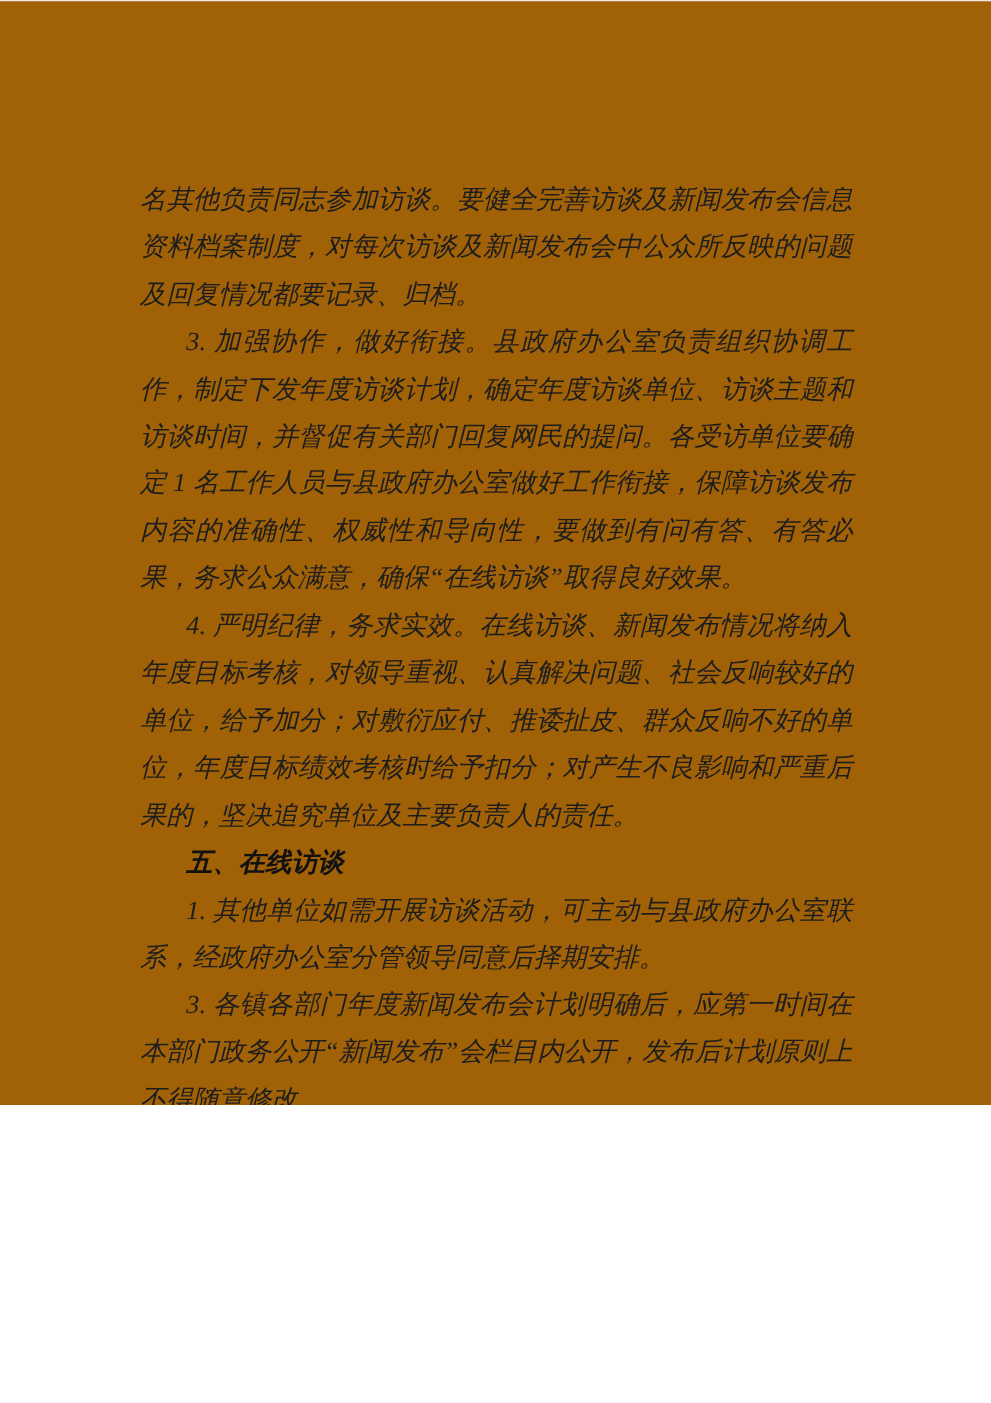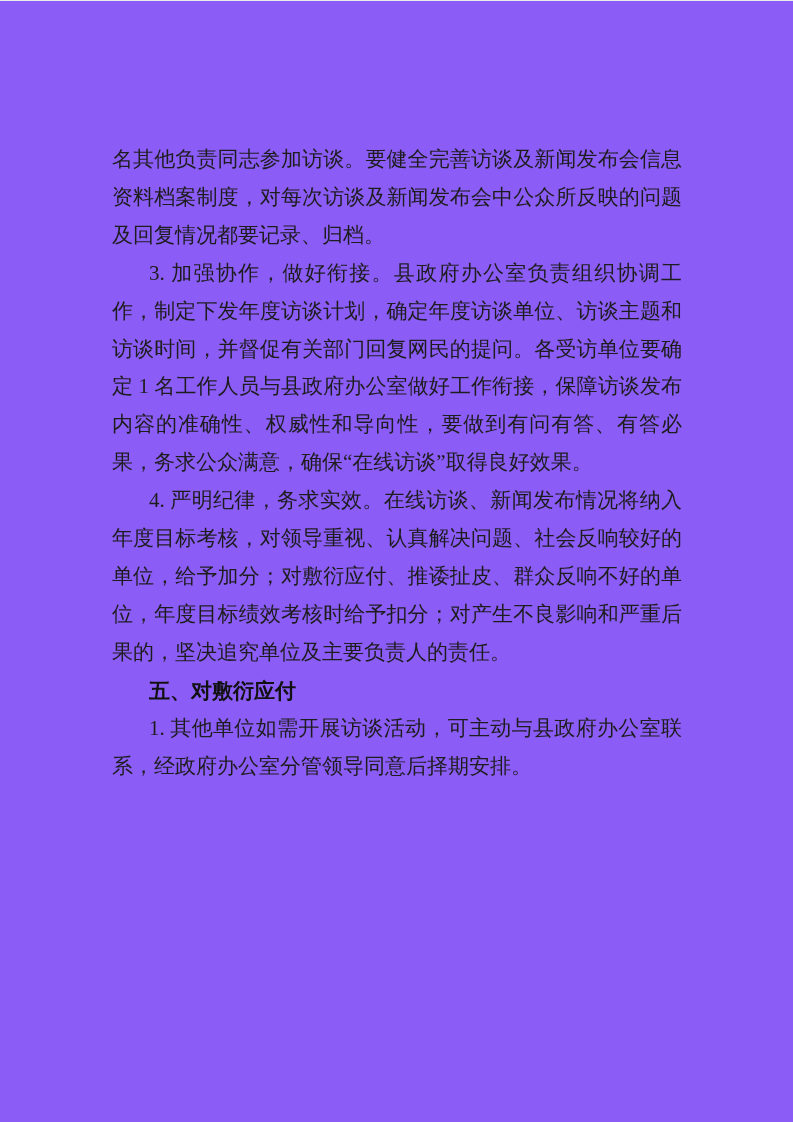--- a/index.html
+++ b/index.html
@@ -3,24 +3,25 @@
 <meta charset="utf-8">
 <style>
   html, body {
     margin: 0;
     padding: 0;
     background: #ffffff;
   }
   .page {
     position: relative;
     width: 793px;
-    height: 1122px;
-    background: #8b5cf6;
+    height: 884px;
+    background: #a16207;
     overflow: hidden;
     font-family: "Liberation Serif", "DejaVu Serif", serif;
+    font-style: italic;
   }
   .top-edge {
     position: absolute;
     top: 0;
     left: 0;
     width: 100%;
     height: 1px;
     background: #ebebeb;
   }
   .text-block {
@@ -50,16 +51,17 @@
 </style>
 </head>
 <body>
 
 <div class="page">
   <div class="top-edge"></div>
   <div class="text-block">
     <p class="no-indent">名其他负责同志参加访谈。要健全完善访谈及新闻发布会信息资料档案制度，对每次访谈及新闻发布会中公众所反映的问题及回复情况都要记录、归档。</p>
     <p>3. 加强协作，做好衔接。县政府办公室负责组织协调工作，制定下发年度访谈计划，确定年度访谈单位、访谈主题和访谈时间，并督促有关部门回复网民的提问。各受访单位要确定 1 名工作人员与县政府办公室做好工作衔接，保障访谈发布内容的准确性、权威性和导向性，要做到有问有答、有答必果，务求公众满意，确保“在线访谈”取得良好效果。</p>
     <p>4. 严明纪律，务求实效。在线访谈、新闻发布情况将纳入年度目标考核，对领导重视、认真解决问题、社会反响较好的单位，给予加分；对敷衍应付、推诿扯皮、群众反响不好的单位，年度目标绩效考核时给予扣分；对产生不良影响和严重后果的，坚决追究单位及主要负责人的责任。</p>
-    <p class="heading">五、对敷衍应付</p>
+    <p class="heading">五、在线访谈</p>
     <p>1. 其他单位如需开展访谈活动，可主动与县政府办公室联系，经政府办公室分管领导同意后择期安排。</p>
+    <p>3. 各镇各部门年度新闻发布会计划明确后，应第一时间在本部门政务公开“新闻发布”会栏目内公开，发布后计划原则上不得随意修改。</p>
   </div>
 </div>
 
 </body></html>

